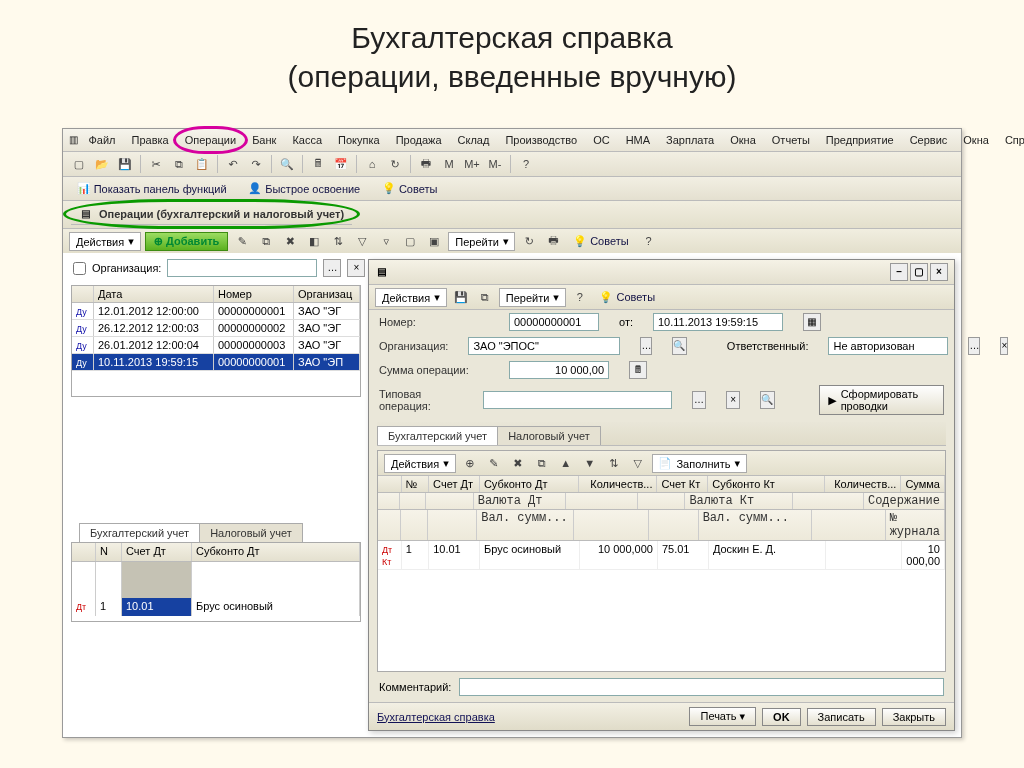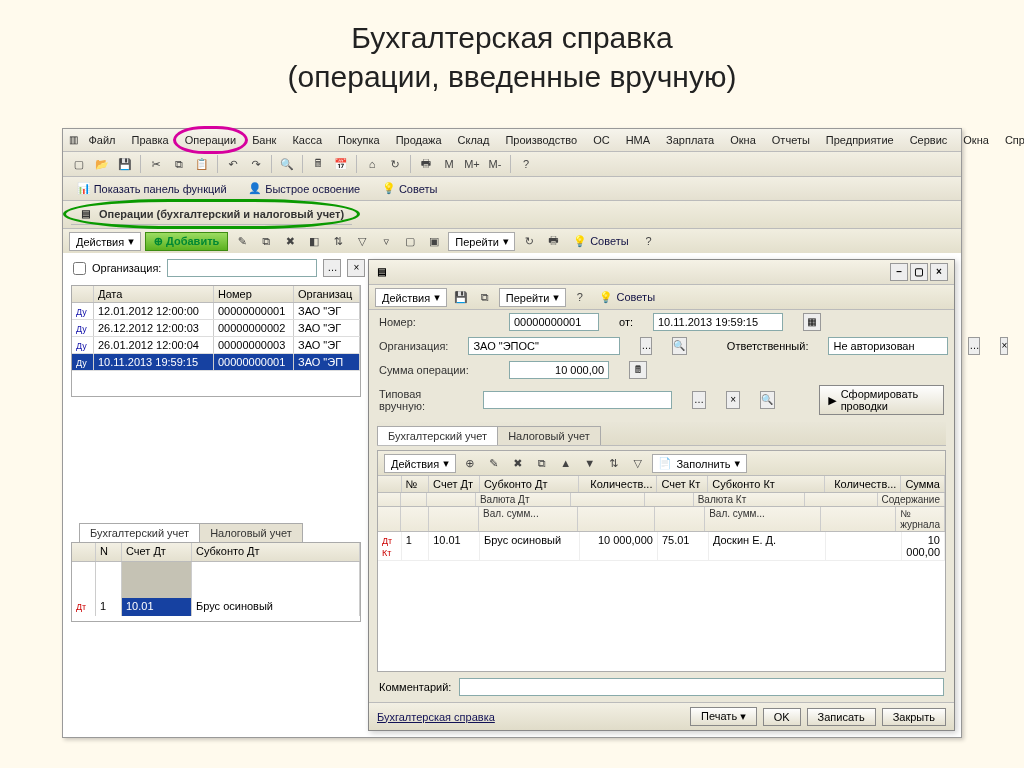--- a/index.html
+++ b/index.html
@@ -186,26 +186,26 @@
   .inp-num { width:100px; text-align:right;}
   .gen-btn { display:inline-flex; align-items:center; gap:4px; border:1px solid #888; background:linear-gradient(#fefefe,#e4e0cf); padding:2px 8px;}
 
   .op-tabs-area { margin: 4px 8px 0; border:1px solid #aaa; background:#fff; flex:1; display:flex; flex-direction:column;}
   .grid { flex:1; overflow:auto; font-size:11px;}
   .gh { display:flex; background:linear-gradient(#f3f0e4,#e4e0cf); border-bottom:1px solid #bbb;}
   .gh div { border-right:1px solid #ccc; padding:2px 4px;}
   .gr { display:flex; border-bottom:1px solid #eee;}
   .gr div { border-right:1px solid #eee; padding:2px 4px;}
   .g-ic{width:24px;} .g-n{width:28px;} .g-dt{width:52px;} .g-subdt{width:102px;} .g-qty{width:80px; text-align:right;} .g-kt{width:52px;} .g-subkt{width:120px;} .g-qty2{width:78px; text-align:right;} .g-sum{flex:1; text-align:right;}
-  .gh2 { display:flex; background:linear-gradient(#f6f3e9,#ede9da); border-bottom:1px solid #bbb; font-size:10px;}
+  .gh2 { display:flex; background:linear-gradient(#f6f3e9,#ede9da); border-bottom:1px solid #bbb; font-size:12px;font-family:Liberation Mono, monospace;}
   .gh2 div{ border-right:1px solid #ccc; padding:1px 4px; color:#333;}
 
   .op-footer { background:linear-gradient(#f3f0e4,#e0dcc9); border-top:1px solid #bbb; padding:4px 8px; display:flex; gap:6px; align-items:center; justify-content:flex-end;}
   .btn { border:1px solid #888; background:linear-gradient(#fefefe,#e4e0cf); padding:2px 10px;}
-  .btn.ok{ font-weight:400;}
+  .btn.ok{ font-weight:700;}
   .comment-row { padding:6px 10px; display:flex; align-items:center; gap:8px; background:#eae7d9;}
 
   .pg-sep{ width:6px;}
   .ico{ display:inline-block; width:14px; height:14px; line-height:14px; text-align:center; font-size:10px;}
 </style>
 </head>
 <body>
 
 <div class="slide-title">
   <span>Бухгалтерская справка</span><br>
@@ -411,21 +411,21 @@
           <span class="mini-btn">…</span>
           <span class="mini-btn">×</span>
           <span class="mini-btn">🔍</span>
         </div>
         <div class="form-row">
           <span class="form-label">Сумма операции:</span>
           <input class="inp inp-num" value="10 000,00" style="">
           <span class="mini-btn">🖩</span>
         </div>
         <div class="form-row">
-          <span class="form-label">Типовая вручную:</span>
+          <span class="form-label">Типовая операция:</span>
           <input class="inp" style="width: 245px;">
           <span class="mini-btn">…</span>
           <span class="mini-btn">×</span>
           <span class="mini-btn">🔍</span>
           <span class="pg-sep"></span>
           <span class="gen-btn">▶ <span>Сформировать проводки</span></span>
         </div>
 
         <div style="margin:4px 8px 0">
           <div class="tab-header" style="padding-left:0">

